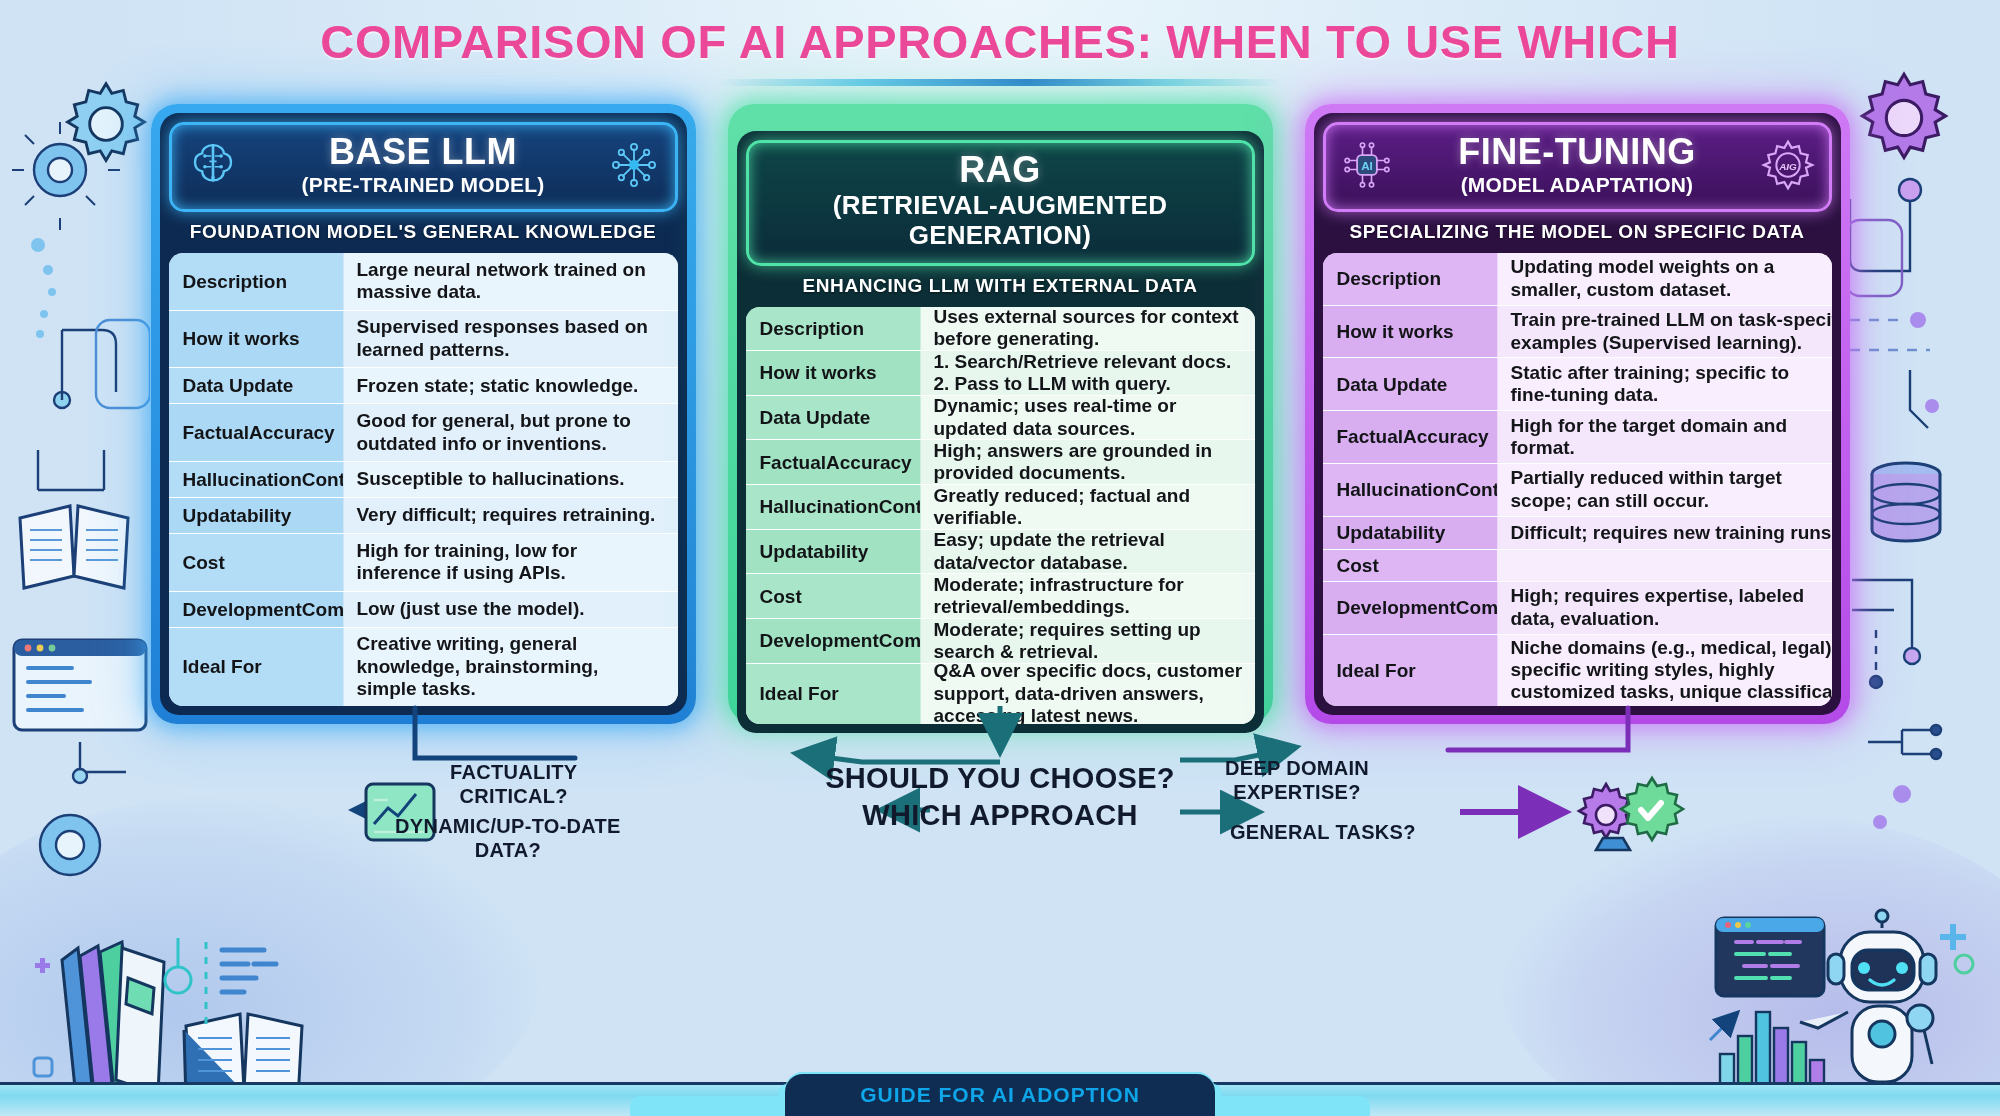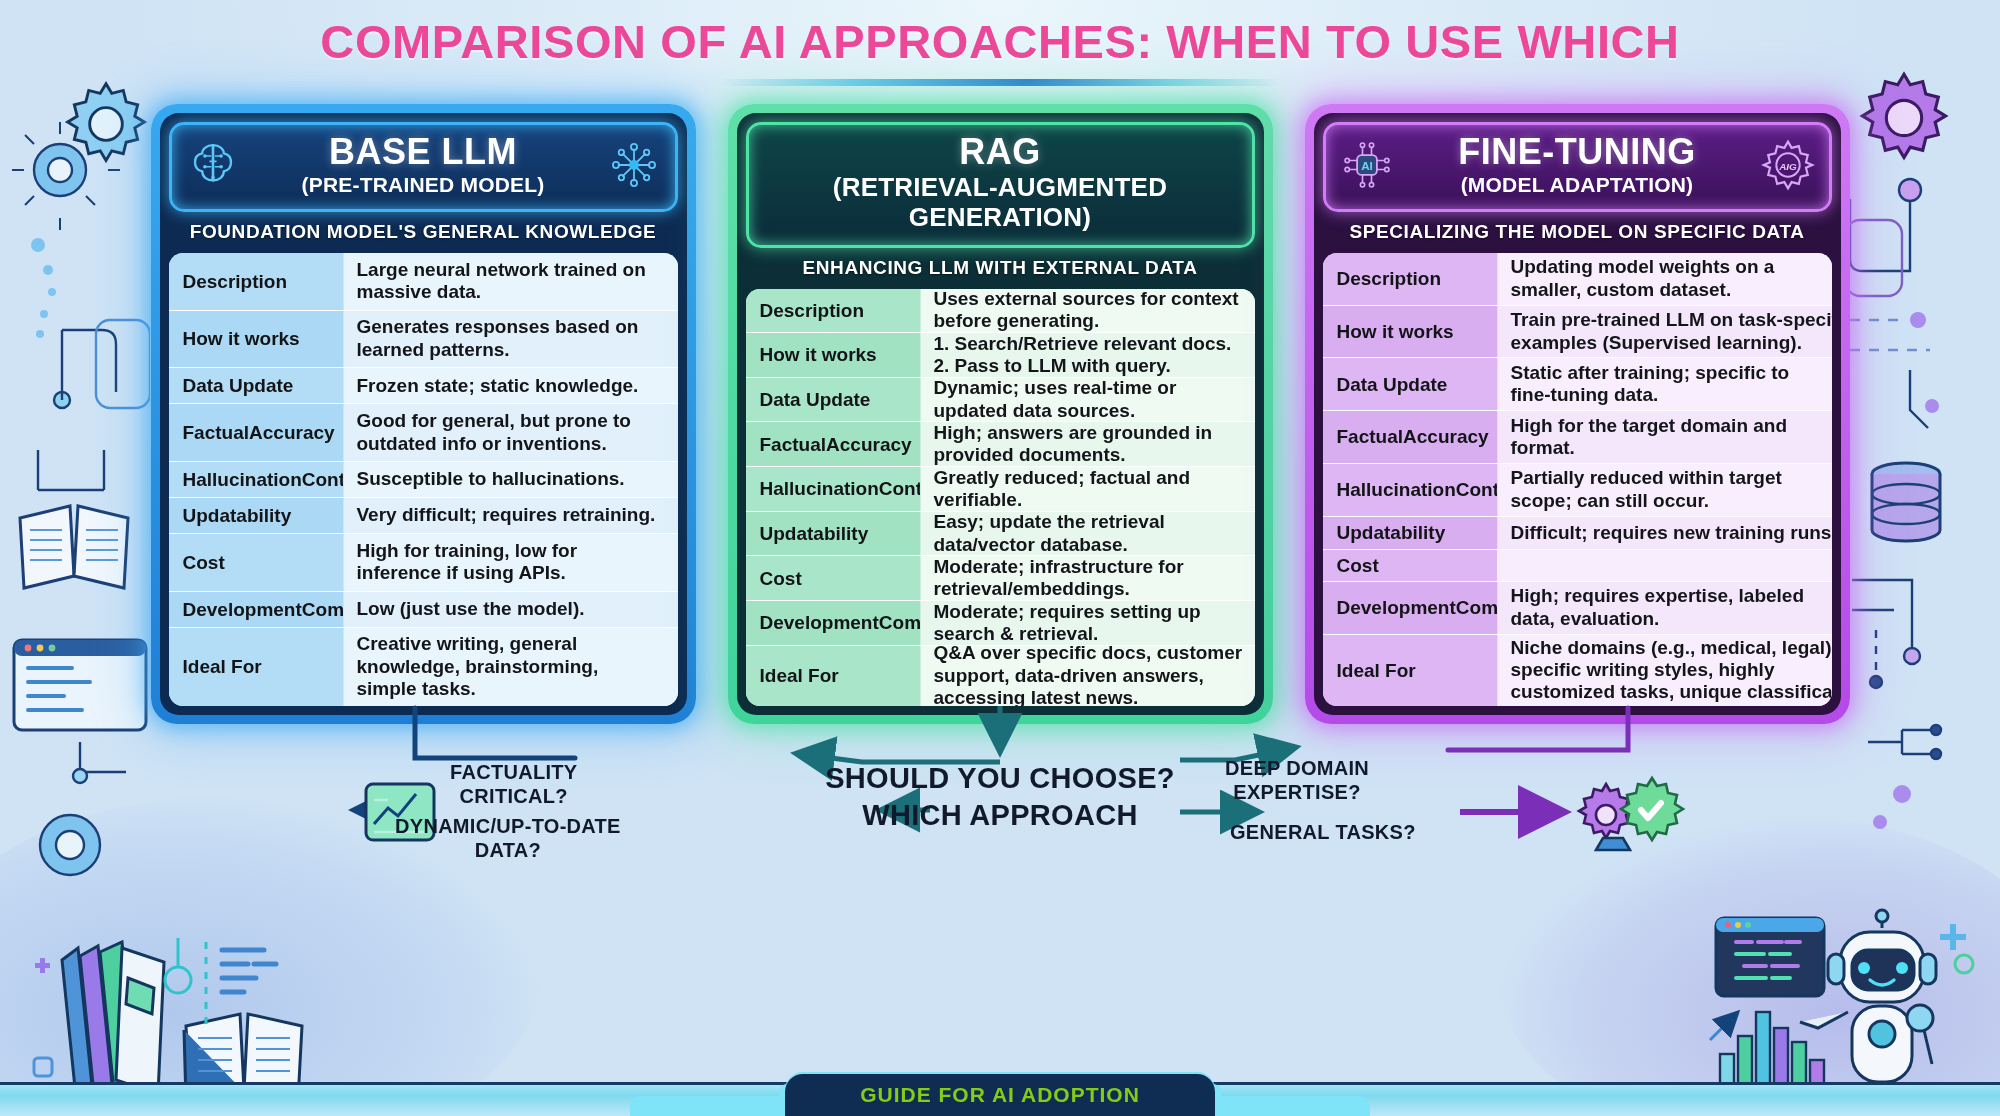--- a/index.html
+++ b/index.html
@@ -52,21 +52,21 @@
 
   .card-inner { border-radius:19px; overflow:hidden; height:100%; display:flex; flex-direction:column; }
 
   
   .card-head { padding:9px 9px 0; }
   .head-badge {
     border-radius:15px; padding:9px 14px 12px; display:flex; align-items:center; gap:10px;
     position:relative;
   }
   .blue   .card-inner { background:#0d2a52; }
-  .green  .card-inner { background:#0c2e36; }
+  .green  .card-inner { background:#0c2e36;margin-top:18px; }
   .purple .card-inner { background:#2b1040; }
 
   .blue   .head-badge { background:linear-gradient(180deg,#14don,#123d72); background:linear-gradient(180deg,#15437d 0%,#0e2d58 100%); border:3px solid #3cb4f5; box-shadow:0 0 14px rgba(60,180,245,.9) inset, 0 0 16px rgba(60,180,245,.75); }
   .green  .head-badge { background:linear-gradient(180deg,#0e4547 0%,#0b2c3a 100%); border:3px solid #4fe3a8; box-shadow:0 0 14px rgba(79,227,168,.8) inset, 0 0 16px rgba(79,227,168,.7); }
   .purple .head-badge { background:linear-gradient(180deg,#5c1d86 0%,#3a1159 100%); border:3px solid #d37cf7; box-shadow:0 0 14px rgba(211,124,247,.8) inset, 0 0 16px rgba(211,124,247,.7); }
 
   .head-icon { width:54px; height:54px; flex:0 0 54px; display:flex; align-items:center; justify-content:center; }
   .head-icon.spacer-only { opacity:0; }
   .head-titles { flex:1 1 auto; text-align:center; }
   .head-title {
@@ -133,21 +133,21 @@
   .lbl-general    { left:1230px; top:94px; }
 
   
   .banner {
     position:absolute; left:50%; transform:translateX(-50%); bottom:0;
     width:430px; height:42px; background:#0f2d52;
     border-top-left-radius:18px; border-top-right-radius:18px;
     display:flex; align-items:center; justify-content:center;
     box-shadow:0 -2px 0 0 #7fe4f7, -16px 0 0 -10px #7fe4f7, 16px 0 0 -10px #7fe4f7;
   }
-  .banner-text { color:#84cc16; font-weight:700; font-size:21px; letter-spacing:1px; }
+  .banner-text { color:#0ea5e9; font-weight:700; font-size:21px; letter-spacing:1px; }
   .banner-wing { position:absolute; bottom:0; height:20px; width:170px; background:#7fe4f7; border-radius:10px 10px 0 0; }
   .banner-wing.l { left:50%; margin-left:-370px; }
   .banner-wing.r { left:50%; margin-left:200px; }
 
   svg { display:block; }
   .deco { position:absolute; pointer-events:none; }
 </style>
 </head>
 <body>
 
@@ -303,21 +303,21 @@
                 <span class="ln">massive data.</span>
               </span>
             </div>
       </div>
           <div class="row">
         <div class="cell-k">
               <span class="lines"><span class="ln">How it works</span></span>
             </div>
         <div class="cell-v">
               <span class="lines">
-                <span class="ln">Generates responses based on</span>
+                <span class="ln">Supervised responses based on</span>
                 <span class="ln">learned patterns.</span>
               </span>
             </div>
       </div>
           <div class="row">
         <div class="cell-k">
               <span class="lines"><span class="ln">Data Update</span></span>
             </div>
         <div class="cell-v">
               <span class="lines">

